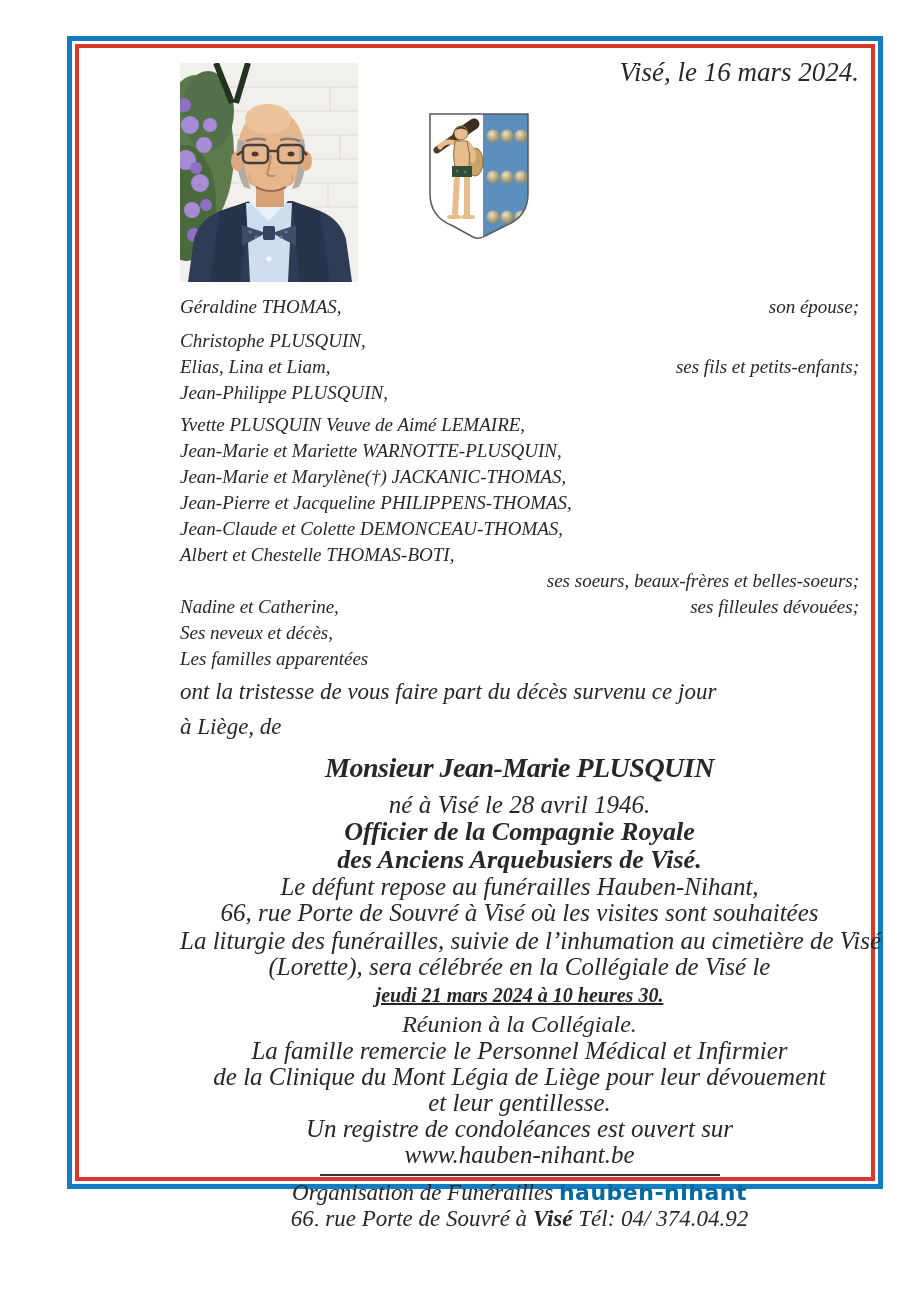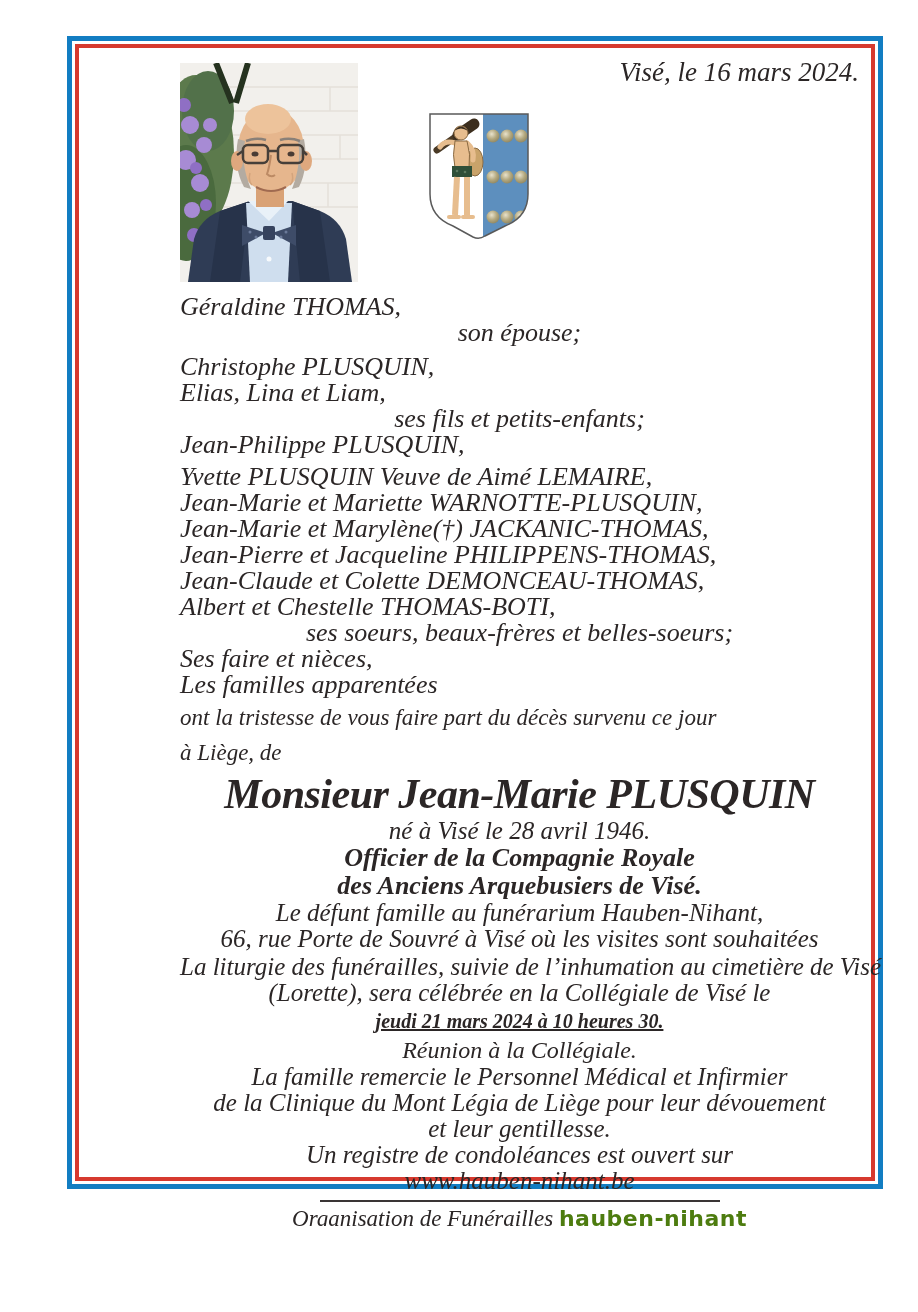--- a/index.html
+++ b/index.html
@@ -19,43 +19,43 @@
   
   .date-line {
     position:absolute; top:57px; right:59px; font-size:27px; white-space:nowrap;
   }
   .photo { position:absolute; left:180px; top:63px; width:178px; height:219px; }
   .arms  { position:absolute; left:425px; top:110px; width:108px; height:133px; }
   .photo svg, .arms svg { display:block; width:100%; height:100%; }
 
   
   .content { position:absolute; left:180px; right:59px; top:294px; }
-  .row { display:flex; justify-content:space-between; line-height:26px; font-size:26px; white-space:nowrap;flex-direction:column; }
+  .row { display:flex; justify-content:space-between; line-height:26px; font-size:19px; white-space:nowrap; }
   .row .r { text-align:center; }
   .gap-a { margin-top:8px; }
-  .gap-b { margin-top:6px;justify-content:center; }
+  .gap-b { margin-top:6px; }
   .announce { margin-top:6px; line-height:27px; font-size:23px; }
 
   .center { text-align:center; }
   .c-line { font-size:25px; line-height:26px; white-space:nowrap; }
   .c-bold { font-size:26px; line-height:28px; font-weight:bold; white-space:nowrap; }
   .name-title {
-    font-size:42px; font-weight:bold; line-height:48px; margin-top:4px;
+    font-size:28px; font-weight:bold; line-height:48px; margin-top:4px;
     letter-spacing:-0.5px; white-space:nowrap;
   }
   .b-lg { font-size:20px; line-height:30px;text-decoration:underline; }
   .plain-period { font-weight:normal; }
   .divider {
     width:400px; margin:6px auto 4px auto; border:none;
     border-top:2px solid #3a3535; height:0;
   }
   .footer-line { font-size:23px; line-height:26px; white-space:nowrap; }
   .logo {
     font-family:"DejaVu Sans","Liberation Sans",sans-serif; font-style:normal;
-    font-weight:bold; color:#4d7c0f; font-size:22px; letter-spacing:0.5px;
+    font-weight:bold; color:#0369a1; font-size:22px; letter-spacing:0.5px;
   }
   .bold { font-weight:bold;text-align:center; }
 </style>
 </head>
 <body>
 
 <div class="page">
 
   <div class="frame-blue">
     <div class="frame-red"></div>
@@ -235,38 +235,42 @@
     </div>
     <div class="row">
       <span class="l">Albert et Chestelle THOMAS-BOTI,</span>
       <span class="r"></span>
     </div>
     <div class="row">
       <span class="l"></span>
       <span class="r">ses soeurs, beaux-frères et belles-soeurs;</span>
     </div>
     <div class="row">
-      <span class="l">Ses faire et nièces,</span>
+      <span class="l">Nadine et Catherine,</span>
+      <span class="r">ses filleules dévouées;</span>
+    </div>
+    <div class="row">
+      <span class="l">Ses neveux et décès,</span>
       <span class="r"></span>
     </div>
     <div class="row">
       <span class="l">Les familles apparentées</span>
       <span class="r"></span>
     </div>
 
     <div class="announce">ont la tristesse de vous faire part du décès survenu ce jour</div>
     <div class="announce" style="margin-top:8px">à Liège, de</div>
 
     <div class="center">
       <div class="name-title">Monsieur Jean-Marie PLUSQUIN</div>
       <div class="c-line">né à Visé le 28 avril 1946.</div>
       <div class="c-bold">Officier de la Compagnie Royale</div>
       <div class="c-bold">des Anciens Arquebusiers de Visé.</div>
 
-      <div class="c-line">Le défunt famille au funérarium Hauben-Nihant,</div>
+      <div class="c-line">Le défunt repose au funérailles Hauben-Nihant,</div>
       <div class="c-line">66, rue Porte de Souvré à Visé où les visites sont souhaitées</div>
 
       <div class="c-line" style="margin-top:2px">La liturgie des funérailles, suivie de l’inhumation au cimetière de Visé</div>
       <div class="c-line">(Lorette), sera célébrée en la Collégiale de Visé le</div>
       <div class="c-bold b-lg"><span>jeudi 21 mars 2024 à 10 heures 30.</span></div>
       <div class="c-line" style="font-size:24px;line-height:28px">Réunion à la Collégiale.</div>
 
       <div class="c-line">La famille remercie le Personnel Médical et Infirmier</div>
       <div class="c-line">de la Clinique du Mont Légia de Liège pour leur dévouement</div>
       <div class="c-line">et leur gentillesse.</div>

